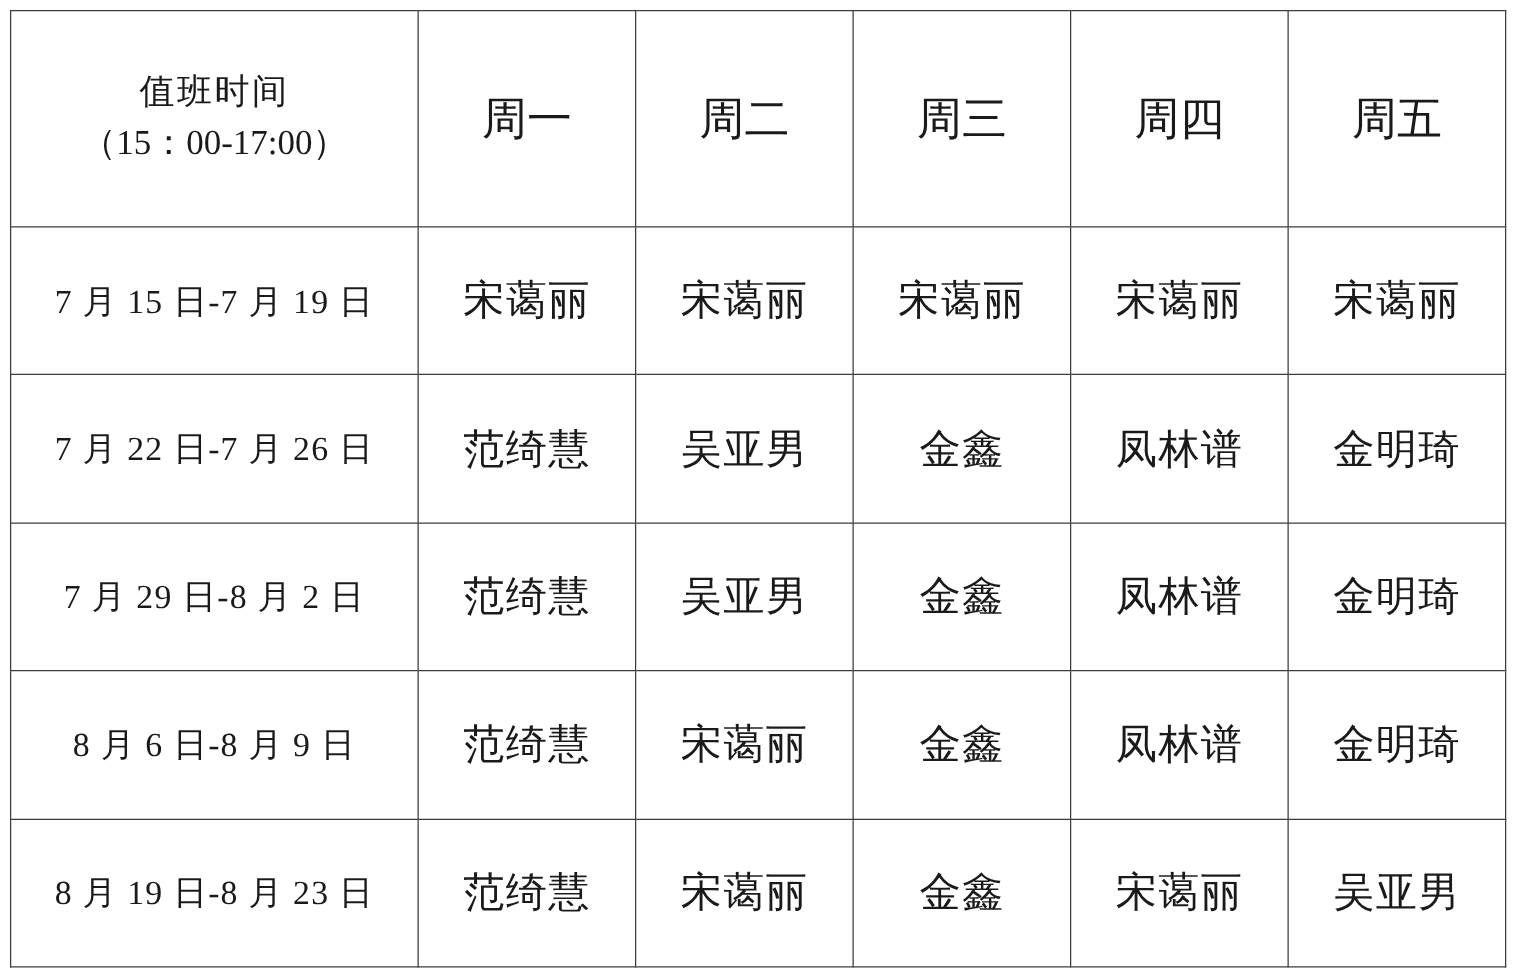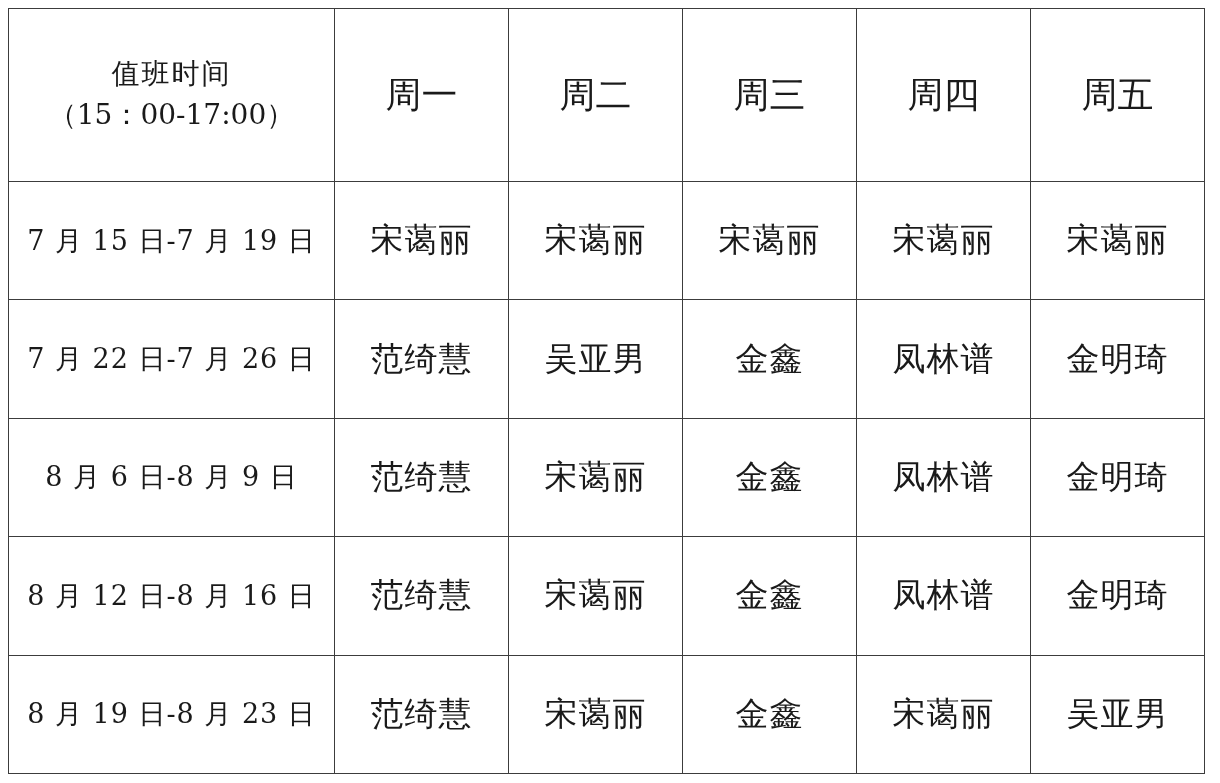--- a/index.html
+++ b/index.html
@@ -12,20 +12,21 @@
     height: 783px;
     font-family: "DejaVu Serif", "Liberation Serif", serif;
     color: #1a1a1a;
     overflow: hidden;
   }
   .sheet {
     width: 1132px;
     height: 783px;
     box-sizing: border-box;
     padding: 8px 6px 6px 8px;
+    font-family: Liberation Serif, serif;
   }
   table.duty-table {
     border-collapse: collapse;
     width: 1196px;
     height: 766px;
     table-layout: fixed;
   }
   table.duty-table td,
   table.duty-table th {
     border: 1px solid #3c3c3c;
@@ -106,29 +107,29 @@
       </tr>
       <tr>
         <td class="time-cell">7 月 22 日-7 月 26 日</td>
         <td class="name-cell">范绮慧</td>
         <td class="name-cell">吴亚男</td>
         <td class="name-cell">金鑫</td>
         <td class="name-cell">凤林谱</td>
         <td class="name-cell">金明琦</td>
       </tr>
       <tr>
-        <td class="time-cell">8 月 6 日-8 月 9 日</td>
+        <td class="time-cell"> 7 月 29 日-8 月 2 日</td>
         <td class="name-cell">范绮慧</td>
-        <td class="name-cell">宋蔼丽</td>
+        <td class="name-cell">吴亚男</td>
         <td class="name-cell">金鑫</td>
         <td class="name-cell">凤林谱</td>
         <td class="name-cell">金明琦</td>
       </tr>
       <tr>
-        <td class="time-cell">8 月 12 日-8 月 16 日</td>
+        <td class="time-cell">8 月 6 日-8 月 9 日</td>
         <td class="name-cell">范绮慧</td>
         <td class="name-cell">宋蔼丽</td>
         <td class="name-cell">金鑫</td>
         <td class="name-cell">凤林谱</td>
         <td class="name-cell">金明琦</td>
       </tr>
       <tr>
         <td class="time-cell">8 月 19 日-8 月 23 日</td>
         <td class="name-cell">范绮慧</td>
         <td class="name-cell">宋蔼丽</td>

